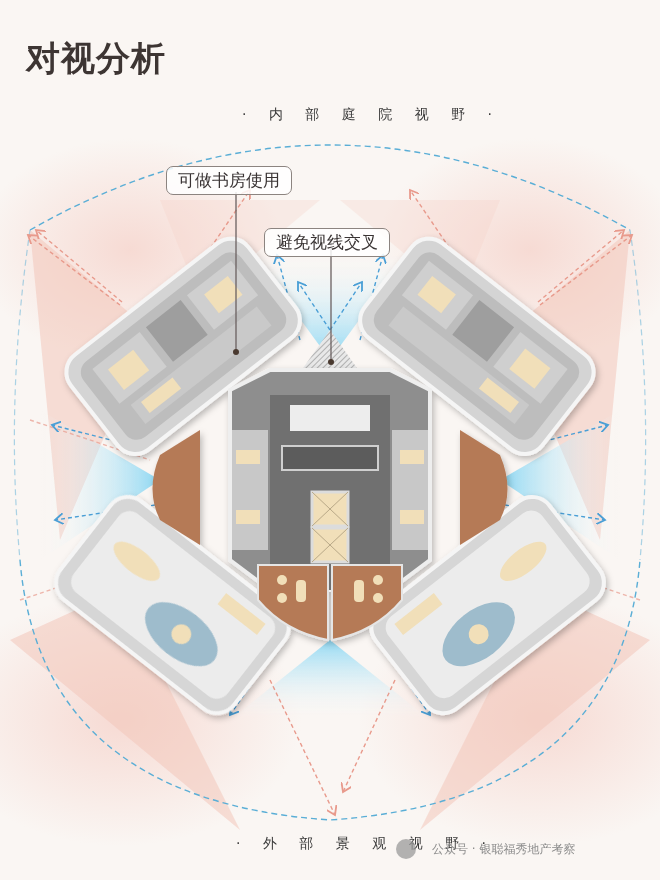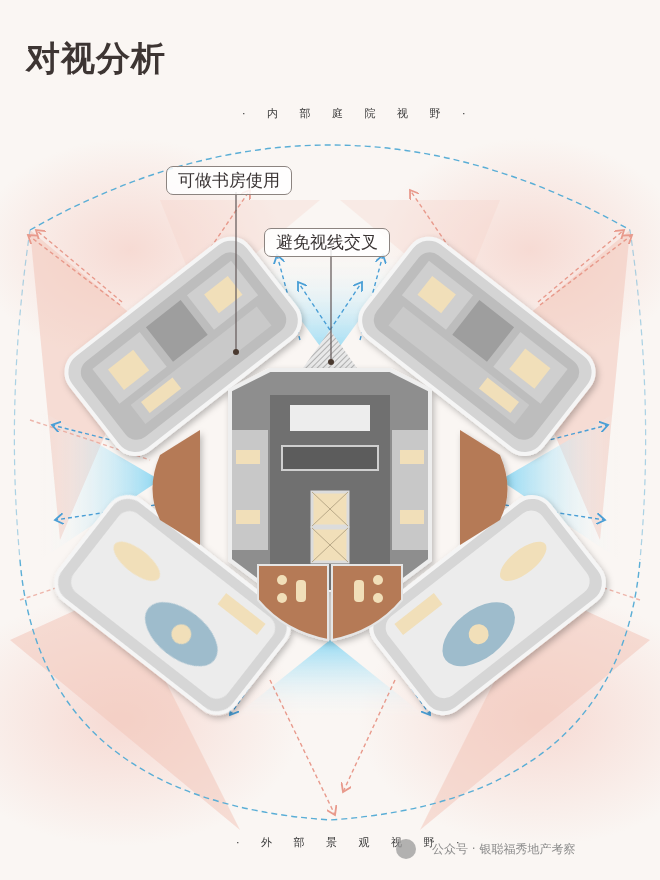--- a/index.html
+++ b/index.html
@@ -5,21 +5,21 @@
   html,body{margin:0;padding:0;}
   body{width:660px;height:880px;overflow:hidden;background:#f8f3f0;font-family:"DejaVu Sans",sans-serif;}
   .stage{position:relative;width:660px;height:880px;overflow:hidden;
     background:
       radial-gradient(ellipse 220px 160px at 130px 250px, rgba(244,196,186,0.55), rgba(244,196,186,0) 70%),
       radial-gradient(ellipse 220px 160px at 530px 250px, rgba(244,196,186,0.55), rgba(244,196,186,0) 70%),
       radial-gradient(ellipse 260px 180px at 120px 720px, rgba(244,196,186,0.55), rgba(244,196,186,0) 70%),
       radial-gradient(ellipse 260px 180px at 540px 720px, rgba(244,196,186,0.55), rgba(244,196,186,0) 70%),
       #faf6f3;}
   .title{position:absolute;left:26px;top:36px;font-size:34px;letter-spacing:1px;color:#3d3533;font-weight:bold;}
-  .arc-label{position:absolute;font-size:11px;color:#3a3a3a;letter-spacing:9px;}
+  .arc-label{position:absolute;font-size:14px;color:#3a3a3a;letter-spacing:9px;}
   .arc-top{left:242px;top:106px;}
   .arc-bot{left:236px;top:835px;}
   .callout{position:absolute;font-size:17px;color:#3a3434;background:rgba(255,255,255,0.85);border:1.5px solid #8c8480;border-radius:7px;padding:2px 11px;white-space:nowrap;}
   .c1{left:166px;top:166px;}
   .c2{left:264px;top:228px;}
   .watermark{position:absolute;left:396px;top:839px;font-size:12px;color:#8b8b8b;display:flex;align-items:center;gap:16px;}
   .wm-icon{width:20px;height:20px;border-radius:50%;background:#9a9a9a;display:inline-block;opacity:.75;}
   svg.overlay{position:absolute;left:0;top:0;}
 </style>
 </head>

